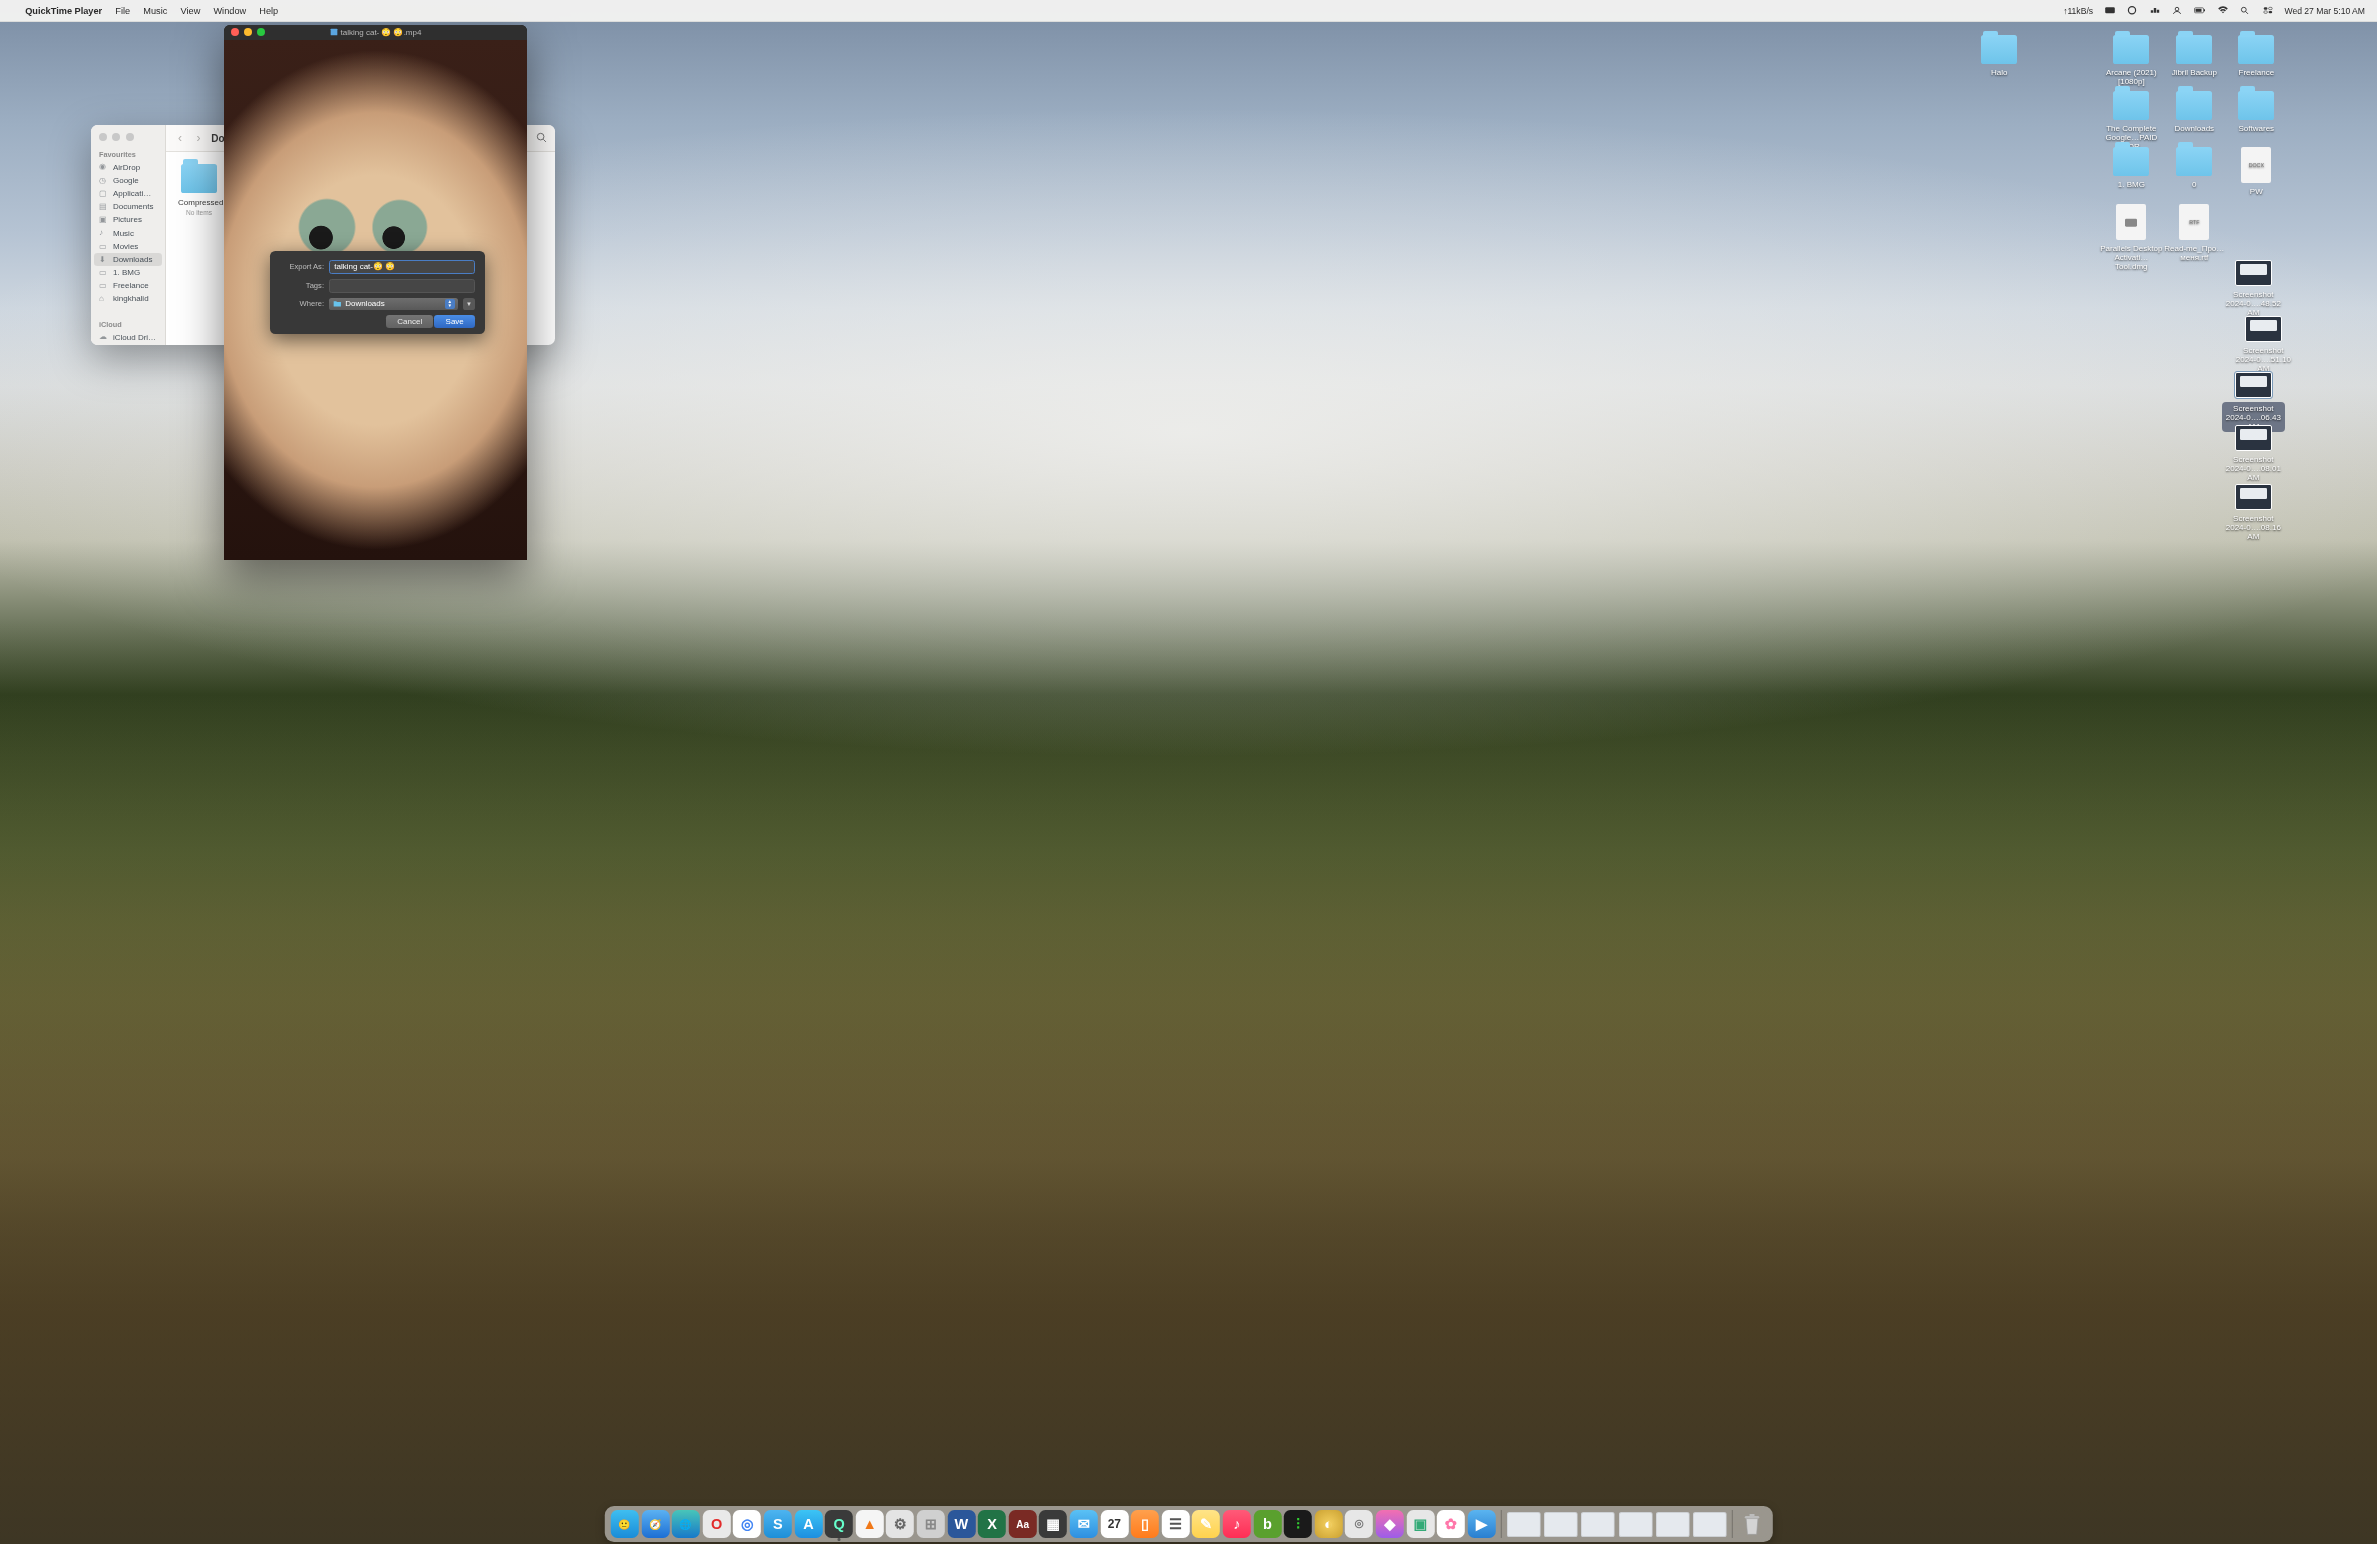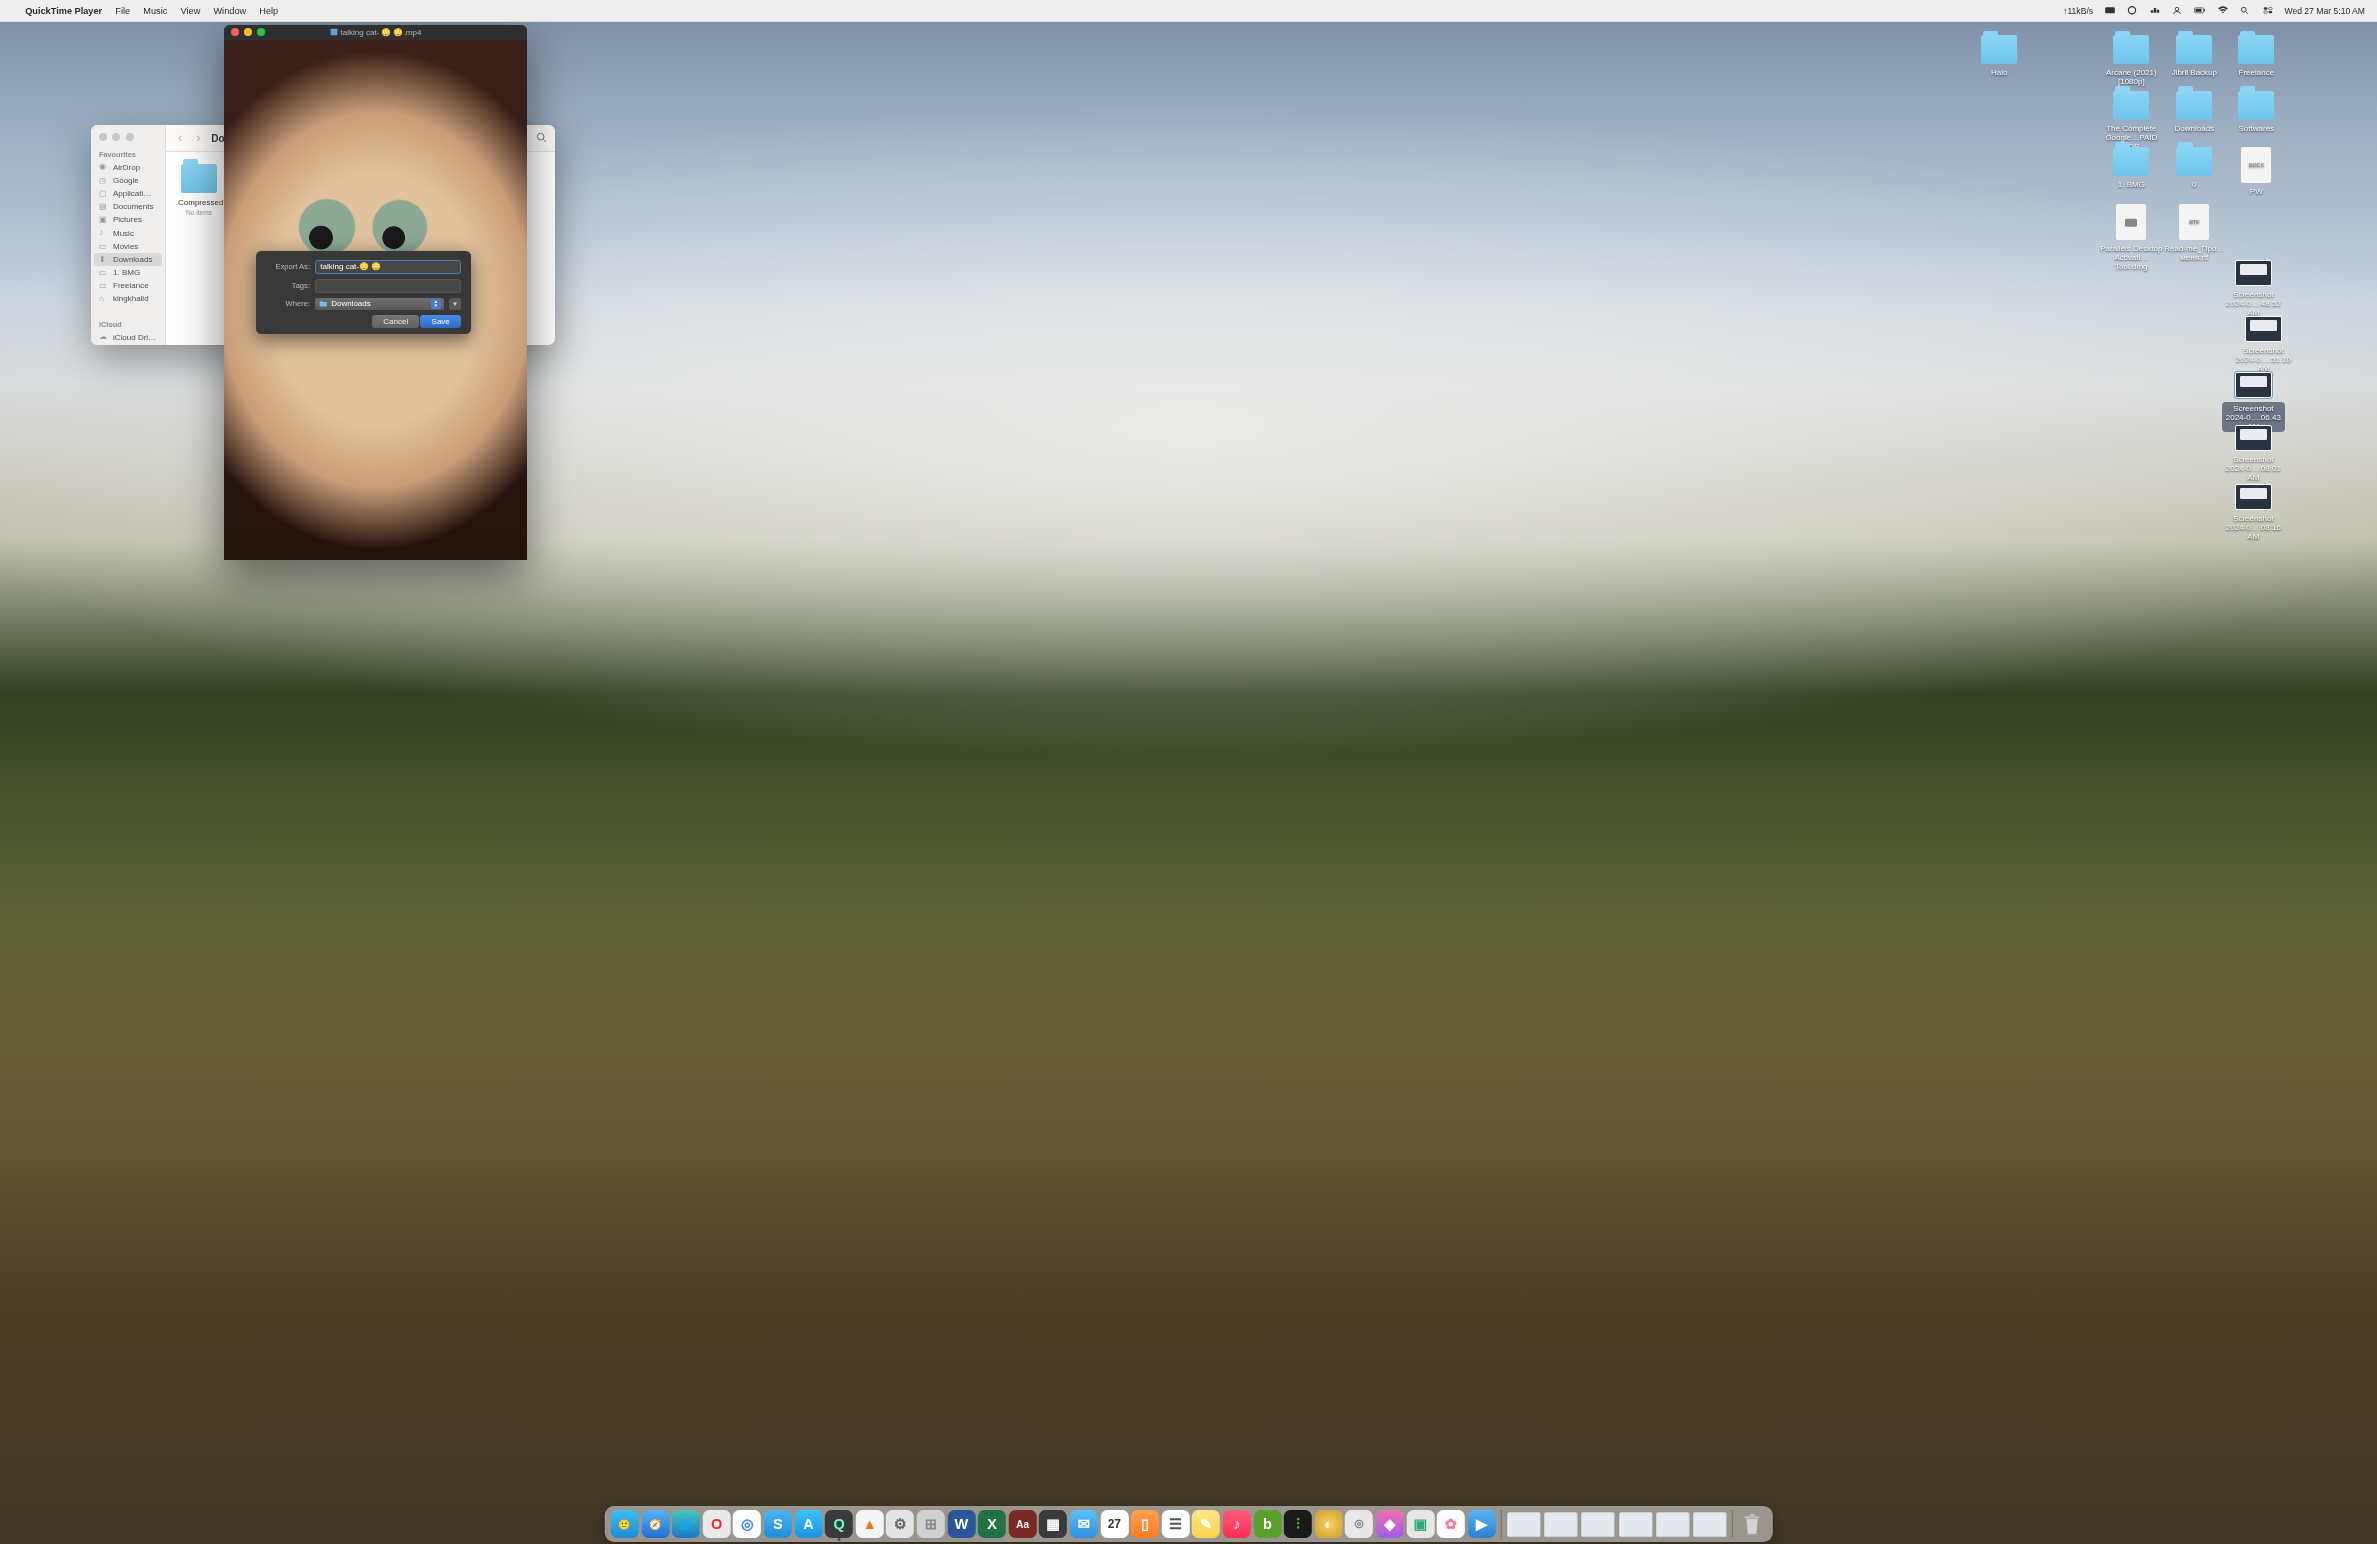--- a/index.html
+++ b/index.html
@@ -109,21 +109,21 @@
     radial-gradient(circle at 32% 38%, #1a1a1a 3%, transparent 3.2%),
     radial-gradient(circle at 56% 38%, #1a1a1a 3%, transparent 3.2%),
     radial-gradient(circle at 34% 36%, #8aa894 7%, transparent 7.5%),
     radial-gradient(circle at 58% 36%, #8aa894 7%, transparent 7.5%),
     radial-gradient(ellipse 85% 60% at 50% 50%, #e2c29c 40%, #c89d78 60%, transparent 80%),
     linear-gradient(#3a2018, #24120d);
 }
 
 
 .sheet {
-  position: fixed; left: 256px; top: 251px; width: 215px; height: 83px;
+  position: fixed; left: 270px; top: 251px; width: 215px; height: 83px;
   background: #383838; border-radius: 5.3px; box-shadow: 0 5.3px 20px rgba(0,0,0,0.55);
   z-index: 30; padding: 9.2px 10px 8px 10px; font-size:8px; color:#ccc;
 }
 .sheet-row { display:flex; align-items:center; margin-bottom:5.3px; }
 .sheet-row label { width:44px; text-align:right; margin-right:5.3px; color:#bdbdbd; font-size:7.6px; }
 .sheet-row input[type=text] {
   flex:1; background:#464646; border:1.3px solid #4a7dc4; border-radius:2.6px;
   padding:1.3px 4px; color:#fff; font-size:8px; outline:none;
 }
 .sheet-row input.tags { border:0.7px solid #555; }

